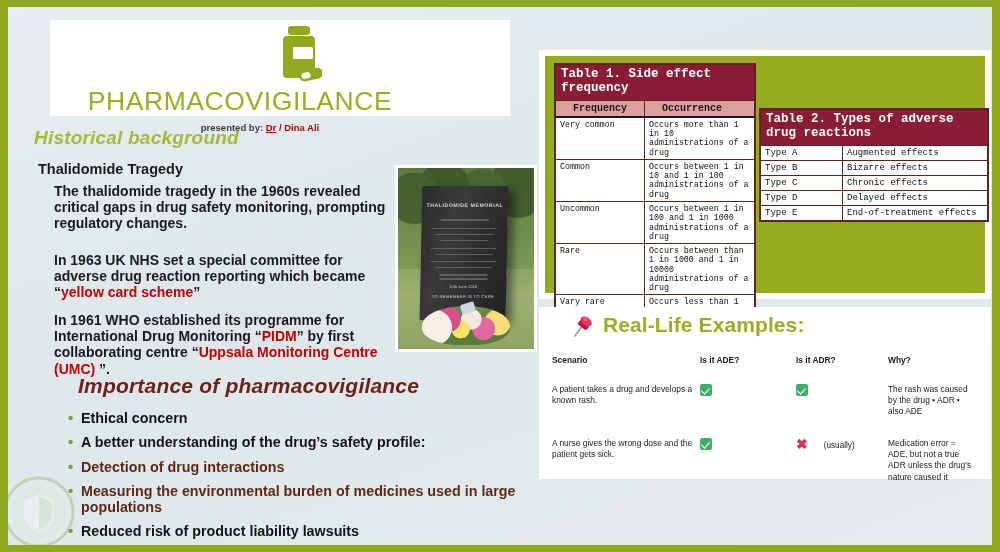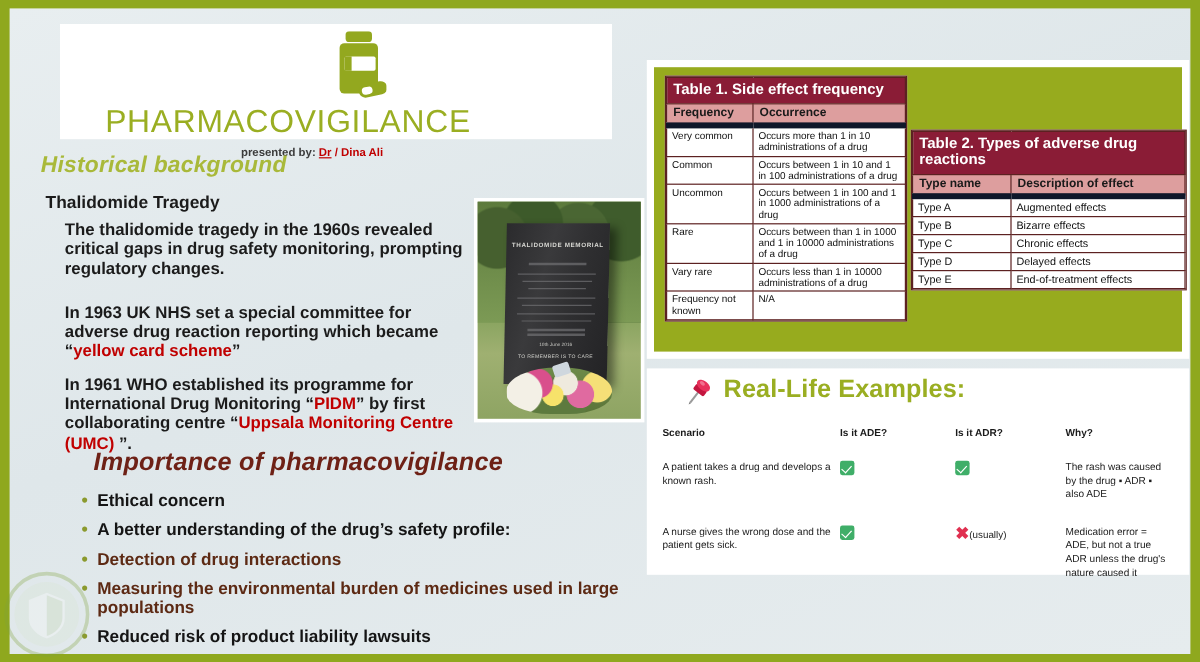--- a/index.html
+++ b/index.html
@@ -88,23 +88,23 @@
   #tables-panel{position:absolute;left:531px;top:43px;width:452px;height:249px;
         background:#ffffff;padding:6px;box-sizing:border-box;}
   #tables-green{position:relative;width:100%;height:100%;background:#97ab1e;}
 
   .tbl{position:absolute;background:#ffffff;border:1px solid #5c2121;
         border-collapse:collapse;}
   .tbl table{border-collapse:collapse;width:100%;}
   .tbl .thead-title{background:#8a1c36;color:#ffffff;font-weight:bold;
         padding:3px 5px 4px 5px;line-height:1.1;text-align:left;}
   .tbl .subhead td{background:#dd9e9e;color:#1a1a1a;font-weight:bold;
-        border-top:1px solid #5c2121;border-bottom:5px solid #0f172a;padding:2px 5px;}
+        border-top:1px solid #5c2121;border-bottom:2px solid #0f172a;padding:2px 17px;}
   .tbl td{border:1px solid #5c2121;padding:2px 4px;color:#0f0f0f;vertical-align:top;
-        line-height:1.12;background:#fff;}
+        line-height:1.12;background:#fff;font-family:Liberation Mono, monospace;}
 
   #table1{left:9px;top:7px;width:200px;}
   #table1 .thead-title{font-size:12.5px;}
   #table1 .subhead td{font-size:10px;}
   #table1 td{font-size:8.3px;}
   #table1 col.c1{width:72px;}
 
   #table2{left:214px;top:52px;width:228px;}
   #table2 .thead-title{font-size:12.5px;}
   #table2 .subhead td{font-size:10px;}
@@ -126,21 +126,21 @@
   #ex-table col.s{width:148px;}
   #ex-table col.a{width:96px;}
   #ex-table col.b{width:92px;}
   #ex-table col.w{width:94px;}
   .mark-yes{display:inline-block;width:12px;height:12px;background:#3fae68;
         border-radius:2px;position:relative;}
   .mark-yes:after{content:"";position:absolute;left:3px;top:2px;width:4px;height:7px;
         border:solid #ffffff;border-width:0 1.6px 1.6px 0;transform:rotate(42deg);}
   .mark-no{display:inline-block;color:#e03050;font-size:14px;font-weight:bold;
         line-height:12px;vertical-align:-1px;}
-  .usually{font-size:8.2px;color:#1b1b1b;margin-left:0;}
+  .usually{font-size:8.2px;color:#1b1b1b;margin-left:16px;}
 </style>
 </head>
 <body>
 
 <div id="slide">
   <div id="frame-inner">
 
     <div id="left-col">
 
       <div id="title-card">
@@ -261,24 +261,20 @@
         <div class="tbl" id="table2">
           <table>
             <colgroup>
                 <col class="c1">
                 <col>
               </colgroup>
             <tbody>
                 <tr>
                   <td class="thead-title" colspan="2">Table 2. Types of adverse drug reactions</td>
                 </tr>
-            <tr class="subhead">
-              <td>Type name</td>
-              <td>Description of effect</td>
-            </tr>
             <tr>
                   <td>Type A</td>
                   <td>Augmented effects</td>
                 </tr>
             <tr>
                   <td>Type B</td>
                   <td>Bizarre effects</td>
                 </tr>
             <tr>
                   <td>Type C</td>

